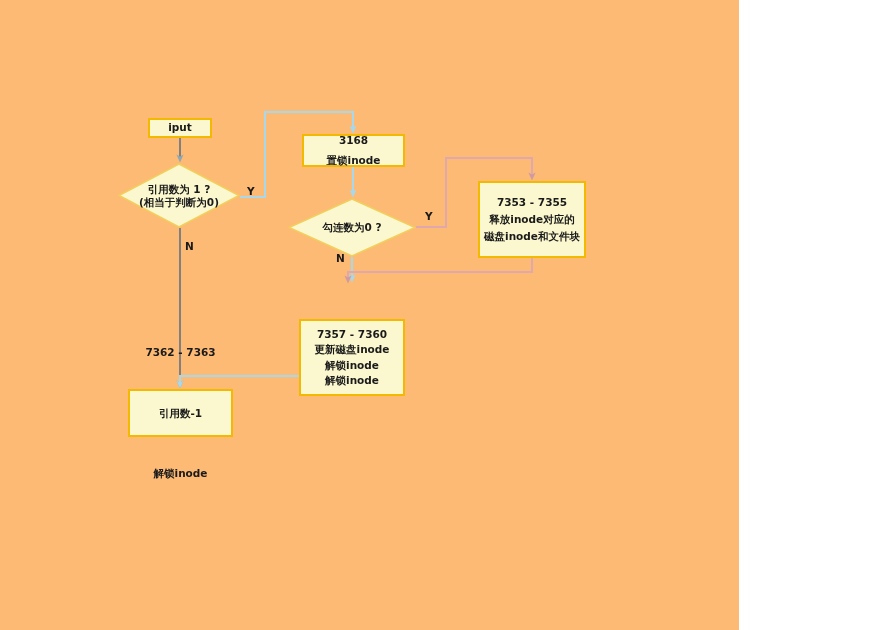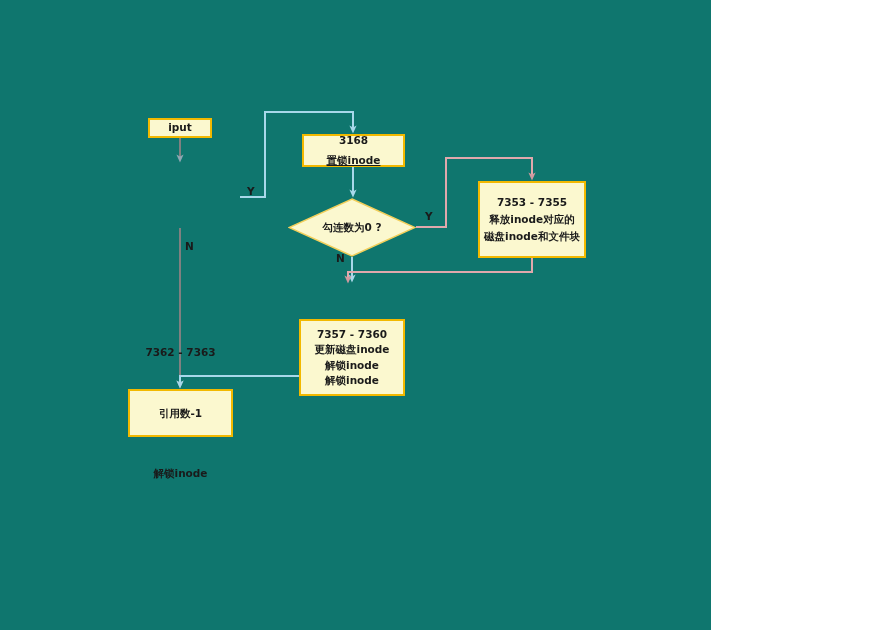--- a/index.html
+++ b/index.html
@@ -10,21 +10,22 @@
   body {
     width: 891px;
     height: 630px;
     font-family: "DejaVu Sans", "Liberation Sans", sans-serif;
     overflow: hidden;
   }
   #canvas {
     position: relative;
     width: 711px;
     height: 630px;
-    background: #0f766e;
+    background: #fdba74;
+    padding-left: 28px;
   }
   svg#edges {
     position: absolute;
     left: 0;
     top: 0;
     width: 891px;
     height: 630px;
     pointer-events: none;
   }
   .node {
@@ -115,24 +116,33 @@
 
     <path d="M532,258 L532,272 L348,272 L348,281" fill="none" stroke="#e0a8ac" stroke-width="2" marker-end="url(#arrow-pink)"></path>
 
     <path d="M352,360 L352,376 L180,376 L180,386" fill="none" stroke="#a8d8ea" stroke-width="2" marker-end="url(#arrow-blue)"></path>
   </svg>
 
   <div class="node proc" style="left:148px; top:118px; width:64px; height:20px;">
     <span class="ln">iput</span>
   </div>
 
+  <div class="diamond-wrap" style="left:118px; top:163px; width:122px; height:65px;">
+    <svg width="122" height="65">
+      <polygon points="61,1 121,32.5 61,64 1,32.5" fill="#fbf8cf" stroke="#f2cf5a" stroke-width="1.5"></polygon>
+    </svg>
+    <div class="diamond-text">
+      <span>引用数为 1 ?</span>
+      <span>(相当于判断为0)</span>
+    </div>
+  </div>
 
   <div class="node proc" style="left:302px; top:134px; width:103px; height:33px;">
     <span class="ln">3168</span>
-    <span class="ln" style="margin-top:9px;text-decoration:underline;">置锁inode</span>
+    <span class="ln" style="margin-top:9px;">置锁inode</span>
   </div>
 
   <div class="diamond-wrap" style="left:288px; top:198px; width:128px; height:59px;">
     <svg width="128" height="59">
       <polygon points="64,1 127,29.5 64,58 1,29.5" fill="#fbf8cf" stroke="#f2cf5a" stroke-width="1.5"></polygon>
     </svg>
     <div class="diamond-text">
       <span>勾连数为0 ?</span>
     </div>
   </div>

